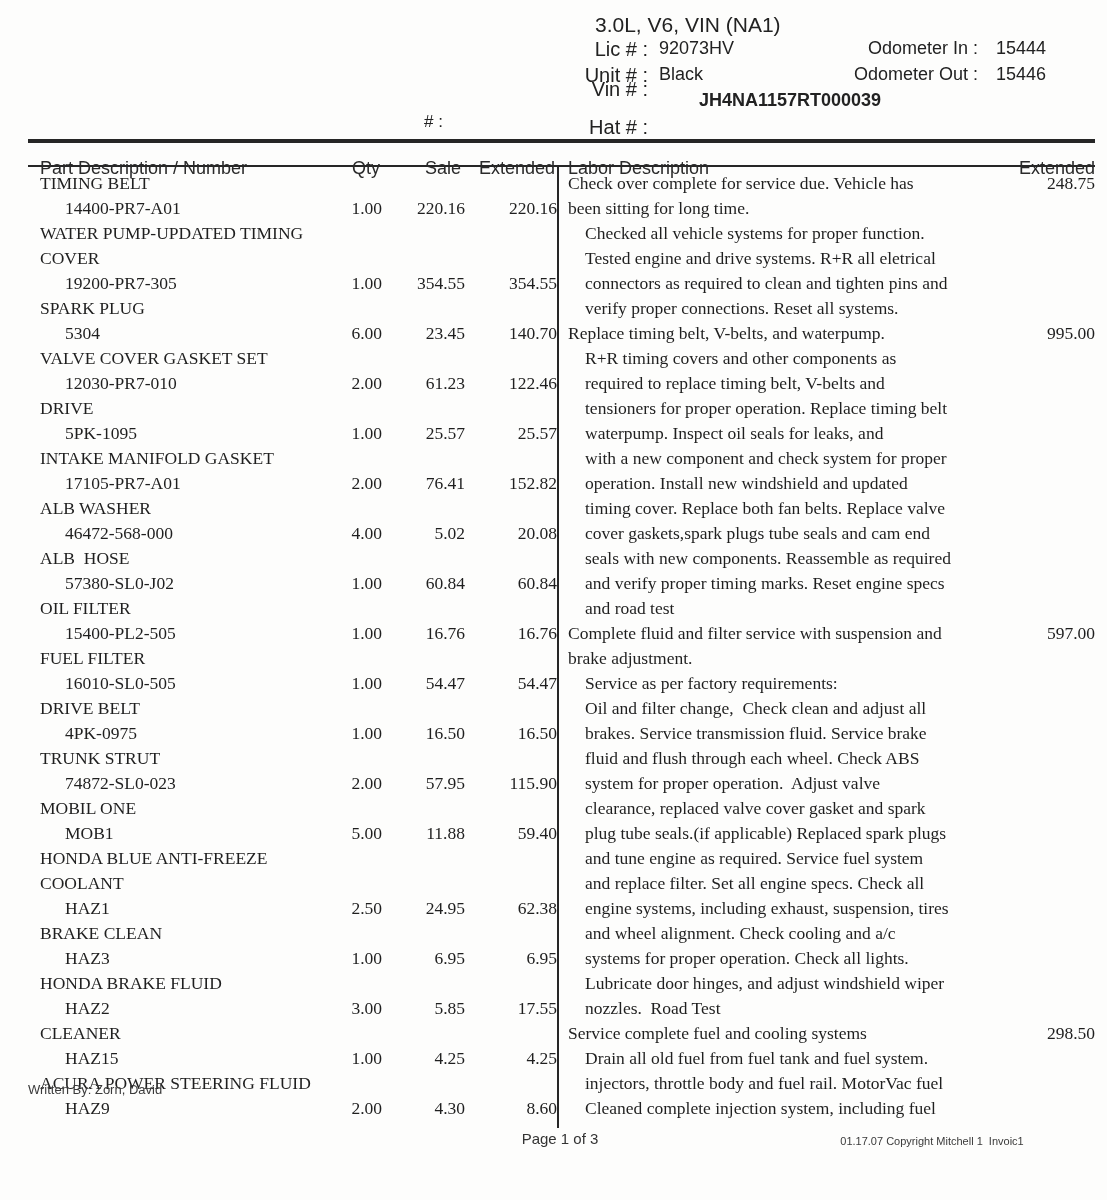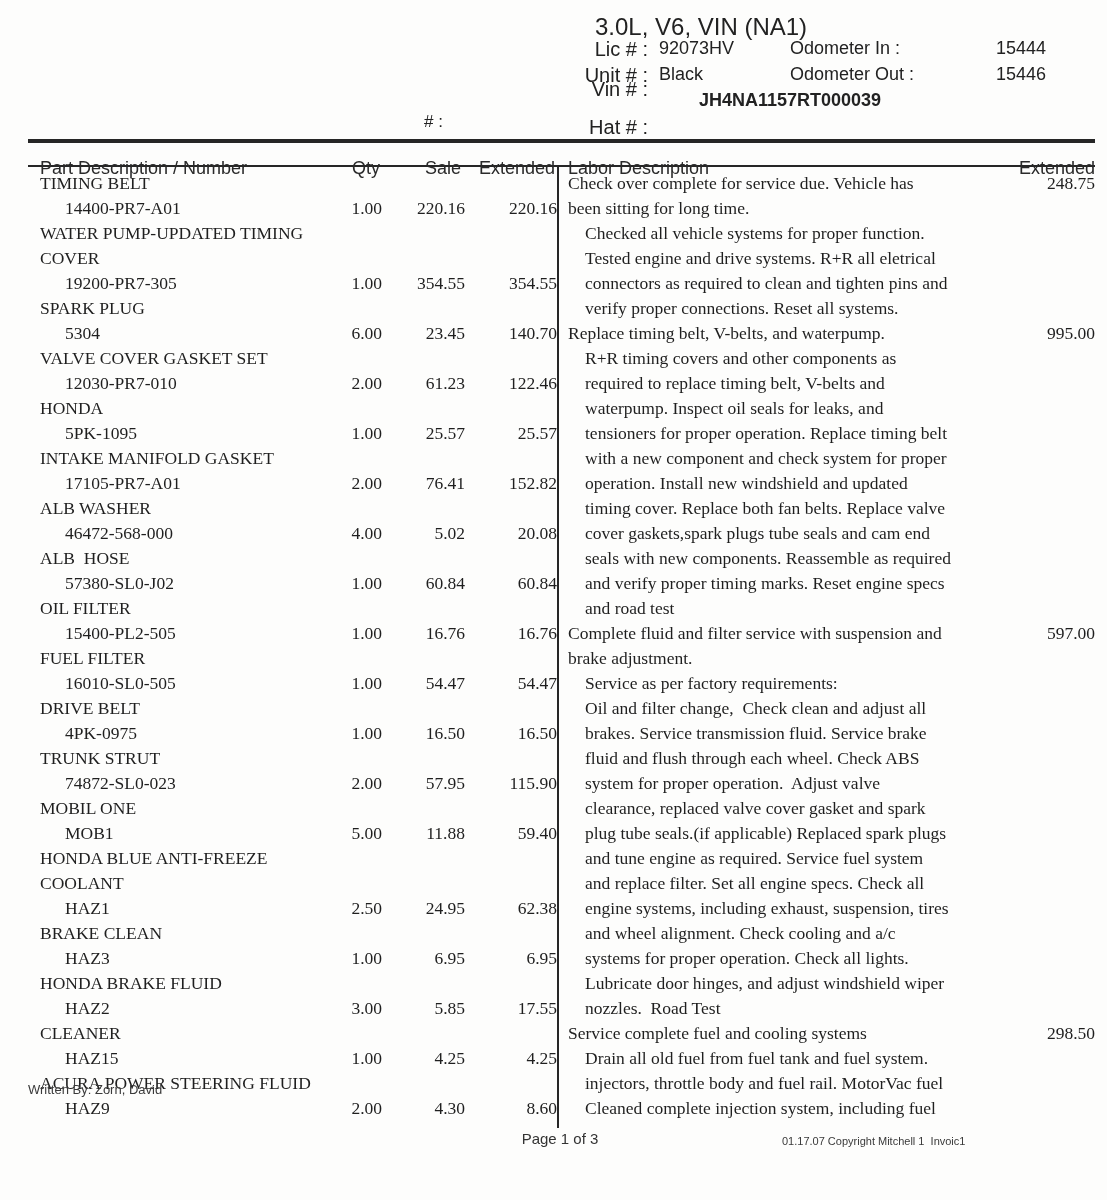--- a/index.html
+++ b/index.html
@@ -6,25 +6,25 @@
   .page{
     position:relative;
     width:1107px;height:1200px;
     background:#fdfdfc;
     font-family:"Liberation Serif", serif;
     color:#1f1f1f;
     overflow:hidden;
   }
   
   .sans{font-family:"Liberation Sans", sans-serif;}
-  .engine{position:absolute;left:595px;top:13px;font-size:24px;color:#222;}
+  .engine{position:absolute;left:595px;top:13px;font-size:21px;color:#222;}
   .vrow-label{position:absolute;left:500px;width:148px;text-align:right;font-size:20px;color:#222;white-space:pre;}
   .vrow-value{position:absolute;left:659px;font-size:18px;color:#222;white-space:pre;}
   .vin-bold{font-weight:bold;margin-left:40px;}
-  .odo-label{position:absolute;left:790px;width:188px;font-size:18px;color:#222;}
+  .odo-label{position:absolute;left:790px;width:188px;text-align:right;font-size:18px;color:#222;}
   .odo-value{position:absolute;left:988px;font-size:18px;color:#222;margin-left:8px;}
   .hash-label{position:absolute;left:424px;top:112px;font-size:17px;color:#222;}
   
   .rule{position:absolute;background:#262626;}
   .rule-top{left:28px;top:139px;width:1067px;height:4px;}
   .rule-mid{left:28px;top:165px;width:1067px;height:2px;}
   .vdivider{left:557px;top:167px;width:2px;height:961px;}
   .col-head{position:absolute;top:158px;font-size:18px;color:#2a2a2a;}
   .col-head.r{text-align:right;}
   
@@ -35,21 +35,21 @@
   .part-row{display:grid;grid-template-columns:1fr 70px 83px 92px;padding-left:12px;}
   .part-row .num{padding-left:25px;}
   .part-row .q,.part-row .s,.part-row .e{text-align:right;}
   .labor-row{display:grid;grid-template-columns:1fr 90px;padding-left:9px;}
   .labor-row .price{text-align:right;}
   .labor-detail{padding-left:26px;}
   .labor-cont{padding-left:9px;}
   
   .footer-left{position:absolute;left:28px;top:1082px;font-size:13px;color:#3a3a3a;white-space:pre;}
   .footer-center{position:absolute;left:0;top:1130px;width:1120px;text-align:center;font-size:15px;color:#333;}
-  .footer-right{position:absolute;left:782px;top:1135px;width:300px;text-align:left;font-size:11px;color:#3a3a3a;white-space:pre;}
+  .footer-right{position:absolute;left:782px;top:1135px;width:300px;text-align:center;font-size:11px;color:#3a3a3a;white-space:pre;}
 </style>
 </head>
 <body>
 
 <div class="page">
 
   <div class="engine sans">3.0L, V6, VIN (NA1)</div>
 
   <div class="vrow-label sans" style="top:38px">Lic # :</div>
   <div class="vrow-value sans" style="top:38px">92073HV</div>
@@ -84,21 +84,21 @@
   <div class="parts-col">
       <div class="line part-name">TIMING BELT</div>
       <div class="line part-row"><div class="num">14400-PR7-A01</div><div class="q">1.00</div><div class="s">220.16</div><div class="e">220.16</div></div>
       <div class="line part-name">WATER PUMP-UPDATED TIMING</div>
       <div class="line part-name">COVER</div>
       <div class="line part-row"><div class="num">19200-PR7-305</div><div class="q">1.00</div><div class="s">354.55</div><div class="e">354.55</div></div>
       <div class="line part-name">SPARK PLUG</div>
       <div class="line part-row"><div class="num">5304</div><div class="q">6.00</div><div class="s">23.45</div><div class="e">140.70</div></div>
       <div class="line part-name">VALVE COVER GASKET SET</div>
       <div class="line part-row"><div class="num">12030-PR7-010</div><div class="q">2.00</div><div class="s">61.23</div><div class="e">122.46</div></div>
-      <div class="line part-name">HONDA</div>
+      <div class="line part-name">DRIVE</div>
       <div class="line part-row"><div class="num">5PK-1095</div><div class="q">1.00</div><div class="s">25.57</div><div class="e">25.57</div></div>
       <div class="line part-name">INTAKE MANIFOLD GASKET</div>
       <div class="line part-row"><div class="num">17105-PR7-A01</div><div class="q">2.00</div><div class="s">76.41</div><div class="e">152.82</div></div>
       <div class="line part-name">ALB WASHER</div>
       <div class="line part-row"><div class="num">46472-568-000</div><div class="q">4.00</div><div class="s">5.02</div><div class="e">20.08</div></div>
       <div class="line part-name">ALB  HOSE</div>
       <div class="line part-row"><div class="num">57380-SL0-J02</div><div class="q">1.00</div><div class="s">60.84</div><div class="e">60.84</div></div>
       <div class="line part-name">OIL FILTER</div>
       <div class="line part-row"><div class="num">15400-PL2-505</div><div class="q">1.00</div><div class="s">16.76</div><div class="e">16.76</div></div>
       <div class="line part-name">FUEL FILTER</div>
@@ -124,22 +124,22 @@
   <div class="labor-col">
       <div class="line labor-row"><div class="txt">Check over complete for service due. Vehicle has</div><div class="price">248.75</div></div>
       <div class="line labor-cont">been sitting for long time.</div>
       <div class="line labor-detail">Checked all vehicle systems for proper function.</div>
       <div class="line labor-detail">Tested engine and drive systems. R+R all eletrical</div>
       <div class="line labor-detail">connectors as required to clean and tighten pins and</div>
       <div class="line labor-detail">verify proper connections. Reset all systems.</div>
       <div class="line labor-row"><div class="txt">Replace timing belt, V-belts, and waterpump.</div><div class="price">995.00</div></div>
       <div class="line labor-detail">R+R timing covers and other components as</div>
       <div class="line labor-detail">required to replace timing belt, V-belts and</div>
+      <div class="line labor-detail">tensioners for proper operation. Replace timing belt</div>
       <div class="line labor-detail">waterpump. Inspect oil seals for leaks, and</div>
-      <div class="line labor-detail">tensioners for proper operation. Replace timing belt</div>
       <div class="line labor-detail">with a new component and check system for proper</div>
       <div class="line labor-detail">operation. Install new windshield and updated</div>
       <div class="line labor-detail">timing cover. Replace both fan belts. Replace valve</div>
       <div class="line labor-detail">cover gaskets,spark plugs tube seals and cam end</div>
       <div class="line labor-detail">seals with new components. Reassemble as required</div>
       <div class="line labor-detail">and verify proper timing marks. Reset engine specs</div>
       <div class="line labor-detail">and road test</div>
       <div class="line labor-row"><div class="txt">Complete fluid and filter service with suspension and</div><div class="price">597.00</div></div>
       <div class="line labor-cont">brake adjustment.</div>
       <div class="line labor-detail">Service as per factory requirements:</div>

